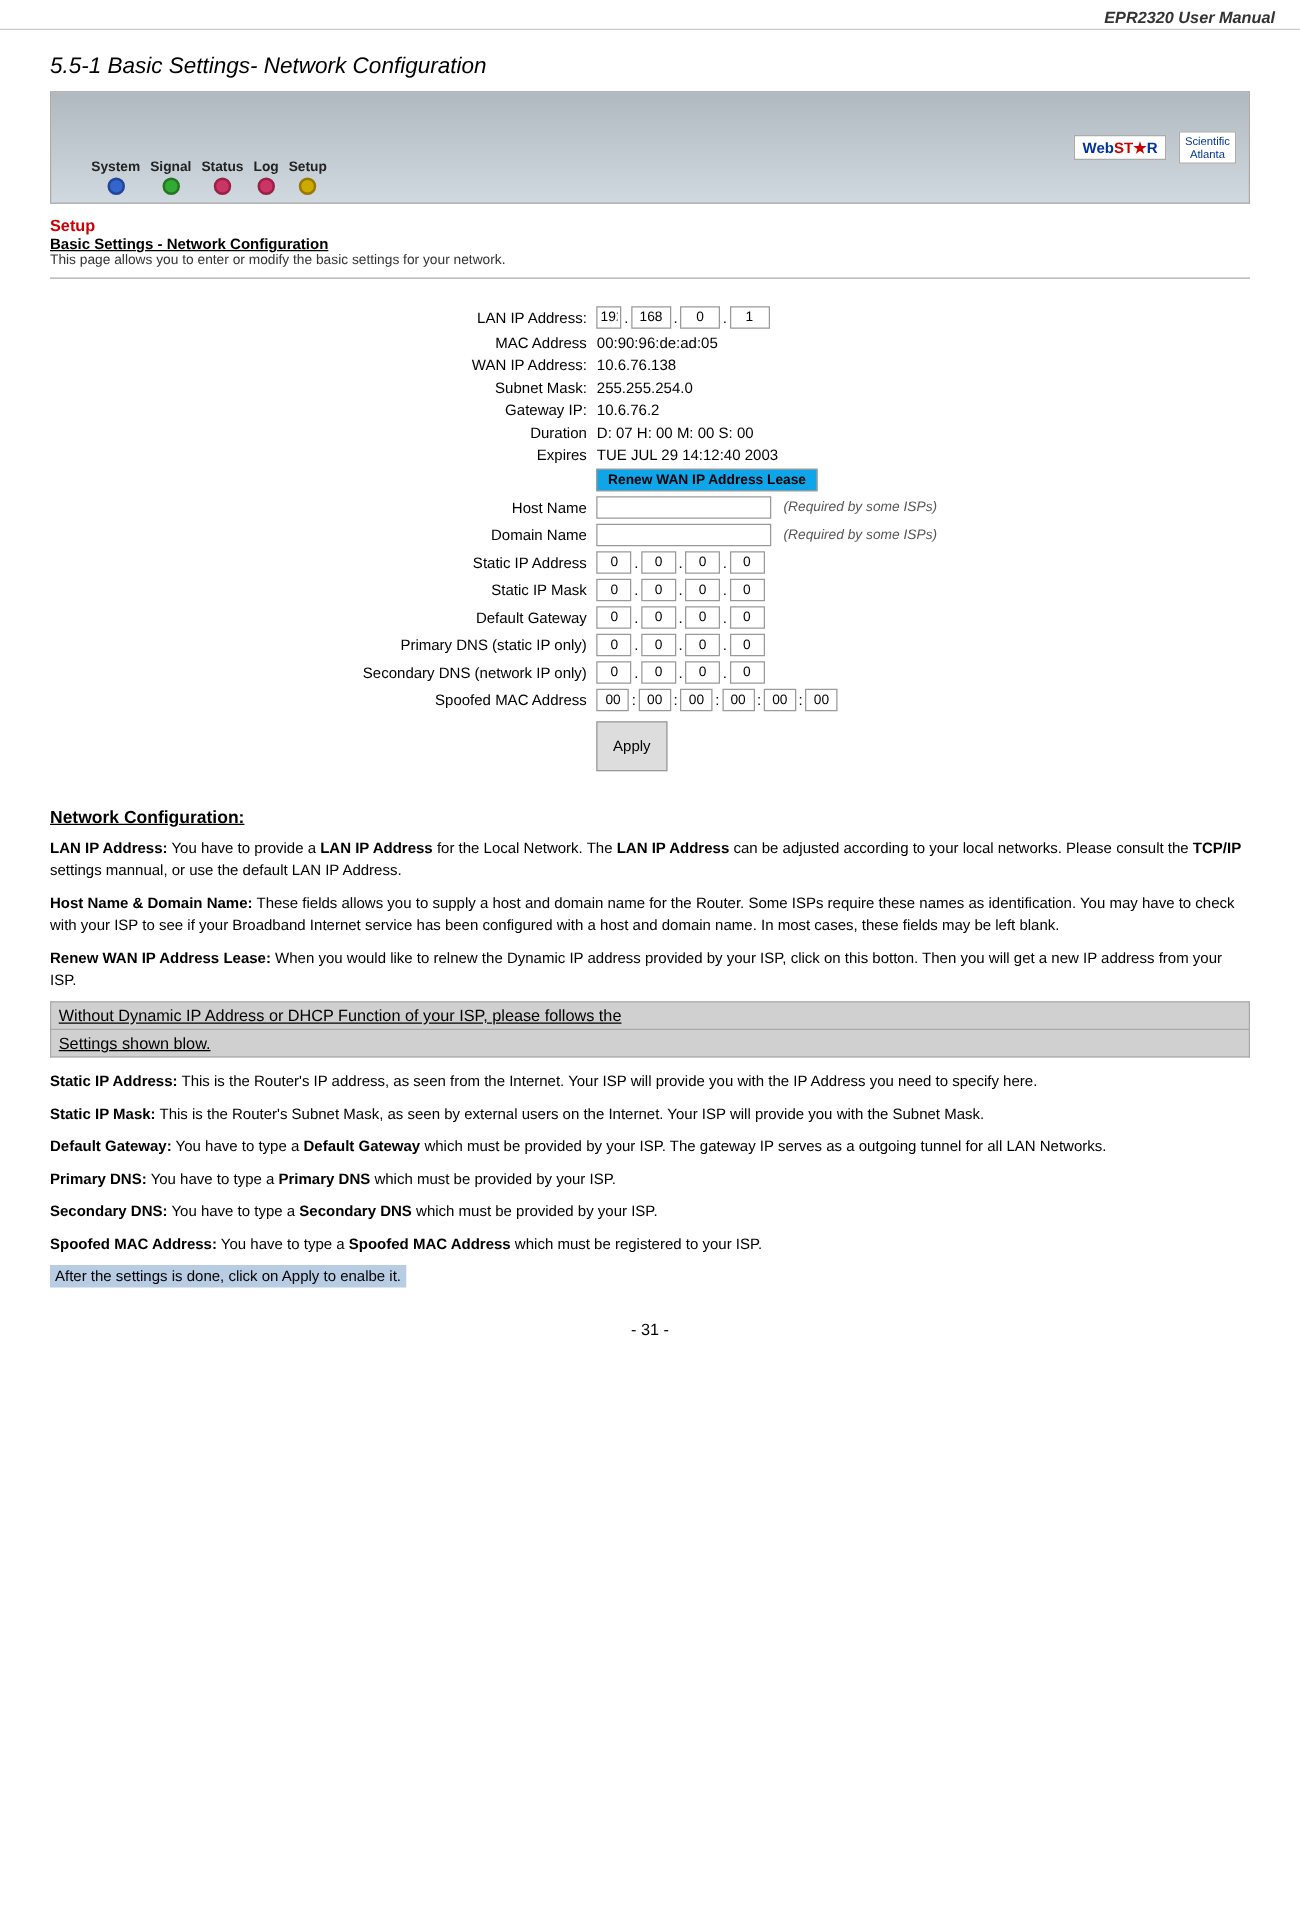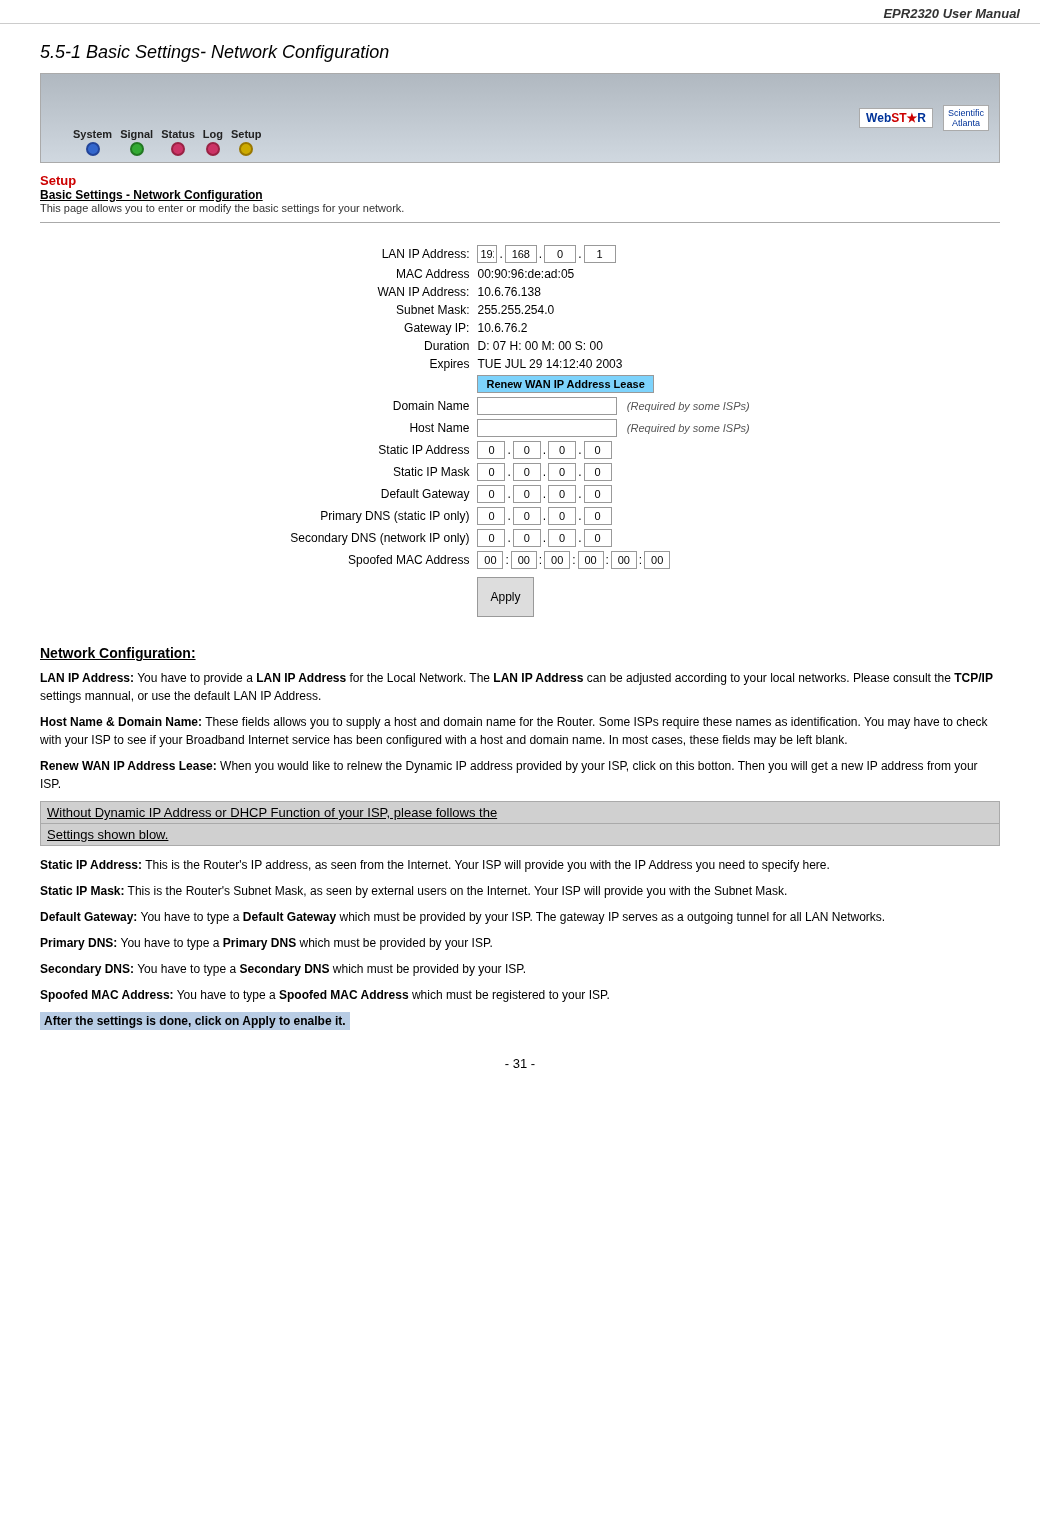--- a/index.html
+++ b/index.html
@@ -211,21 +211,21 @@
     .mac-group input {
       width: 26px;
       text-align: center;
     }
 
     .mac-sep {
       font-size: 12px;
     }
 
     .renew-btn {
-      background: #7dd3fc;
+      background: #0ea5e9;
       border: 1px solid #999;
       font-size: 11px;
       padding: 2px 8px;
       cursor: pointer;
       font-weight: bold;
     }
 
     .apply-btn {
       background: #ddd;
       border: 1px solid #999;
@@ -365,29 +365,29 @@
       </tr>
 
       <tr>
         <td class="field-label"></td>
         <td>
           <button class="renew-btn">Renew WAN IP Address Lease</button>
         </td>
       </tr>
 
       <tr>
-        <td class="field-label">Domain Name</td>
+        <td class="field-label">Host Name</td>
         <td class="field-value">
           <input type="text" value="" style="width: 140px;">
           <span class="field-note">(Required by some ISPs)</span>
         </td>
       </tr>
 
       <tr>
-        <td class="field-label">Host Name</td>
+        <td class="field-label">Domain Name</td>
         <td class="field-value">
           <input type="text" value="" style="width: 140px;">
           <span class="field-note">(Required by some ISPs)</span>
         </td>
       </tr>
 
       <tr>
         <td class="field-label">Static IP Address</td>
         <td class="field-value">
           <div class="ip-group">
@@ -541,20 +541,20 @@
     <span class="bold">Secondary DNS:</span>
     <span>You have to type a </span><span class="bold">Secondary DNS</span><span> which must be provided by your ISP.</span>
   </p>
 
   <p class="content-para">
     <span class="bold">Spoofed MAC Address:</span>
     <span>You have to type a </span><span class="bold">Spoofed MAC Address</span><span> which must be registered to your ISP.</span>
   </p>
 
   <p class="content-para">
-    <span style="background:#b8cce4; padding:2px 4px;font-weight:bold;">After the settings is done, click on Apply to enalbe it.</span>
+    <span style="background:#b8cce4; padding:2px 4px;">After the settings is done, click on Apply to enalbe it.</span>
   </p>
 
 </div>
 
 <div class="page-footer">
   <span>- 31 -</span>
 </div>
 
 </body></html>

